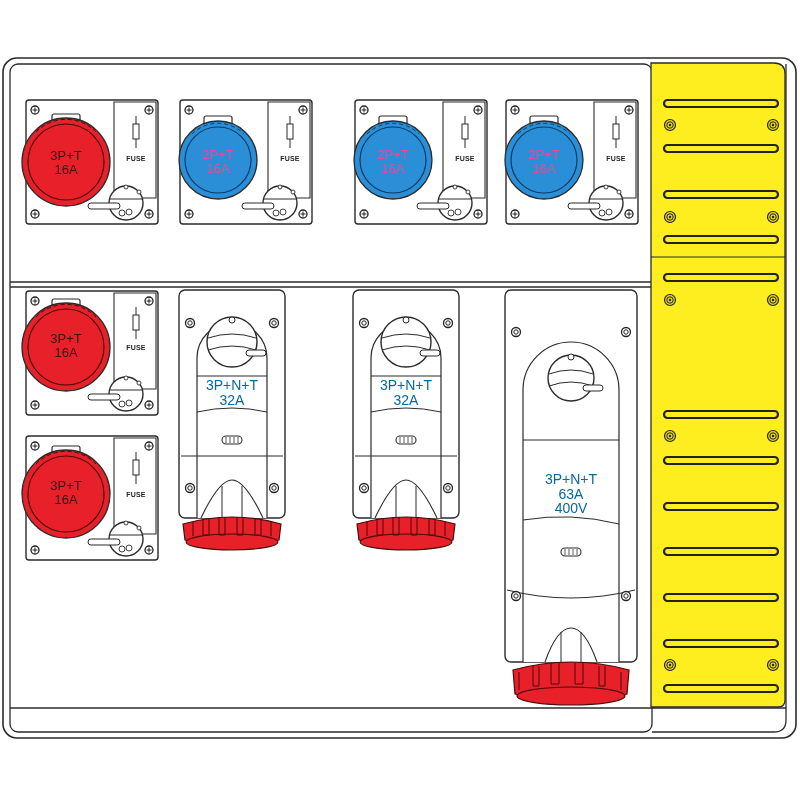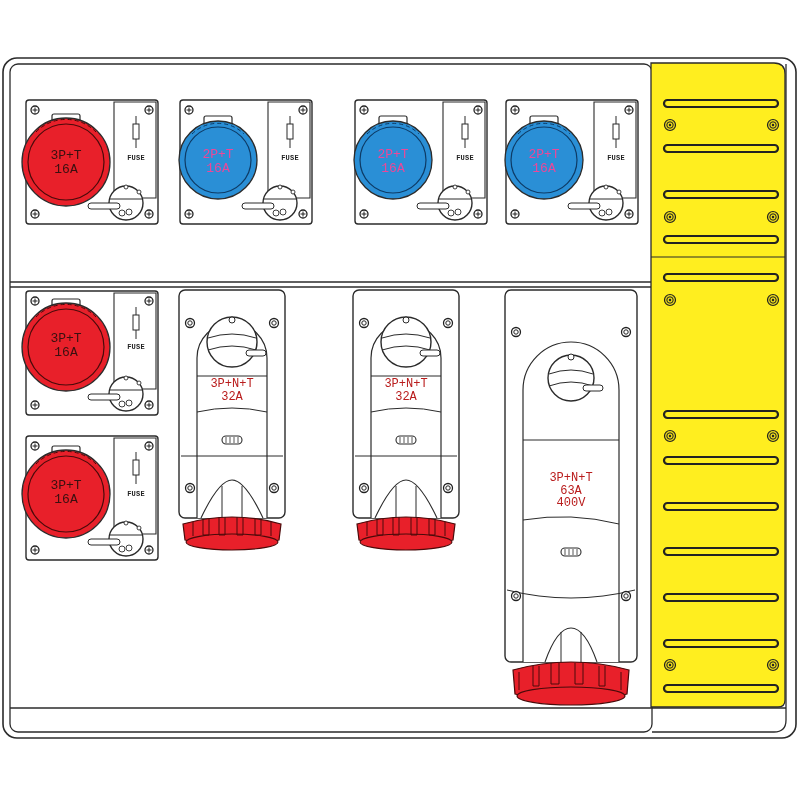--- a/index.html
+++ b/index.html
@@ -1,22 +1,22 @@
 <!DOCTYPE html>
 <html><head>
 <meta charset="utf-8">
 <style>
   html,body{margin:0;padding:0;background:#ffffff;}
   body{width:800px;height:800px;position:relative;overflow:hidden;font-family:"Liberation Sans",sans-serif;}
   .stage{position:absolute;left:0;top:0;width:800px;height:800px;}
-  .lbl{position:absolute;text-align:center;color:#222;font-family:Liberation Mono, monospace;line-height:1.05;}
+  .lbl{position:absolute;text-align:center;color:#222;font-family:Liberation Sans, sans-serif;line-height:1.05;}
   .lbl.socket{font-size:13px;color:#3a1010;}
   .lbl.socket.blue{color:#ec4899;}
   .lbl.fuse{font-size:7px;color:#222;letter-spacing:0.2px;font-weight:bold;}
-  .lbl.big{font-size:12px;color:#b91c1c;}
+  .lbl.big{font-size:14px;color:#0369a1;}
   .lbl span{display:block;}
 </style>
 </head>
 <body>
 
 <div class="stage">
 <svg width="800" height="800" viewBox="0 0 800 800" xmlns="http://www.w3.org/2000/svg">
   <defs>
 
     <g id="screw">

